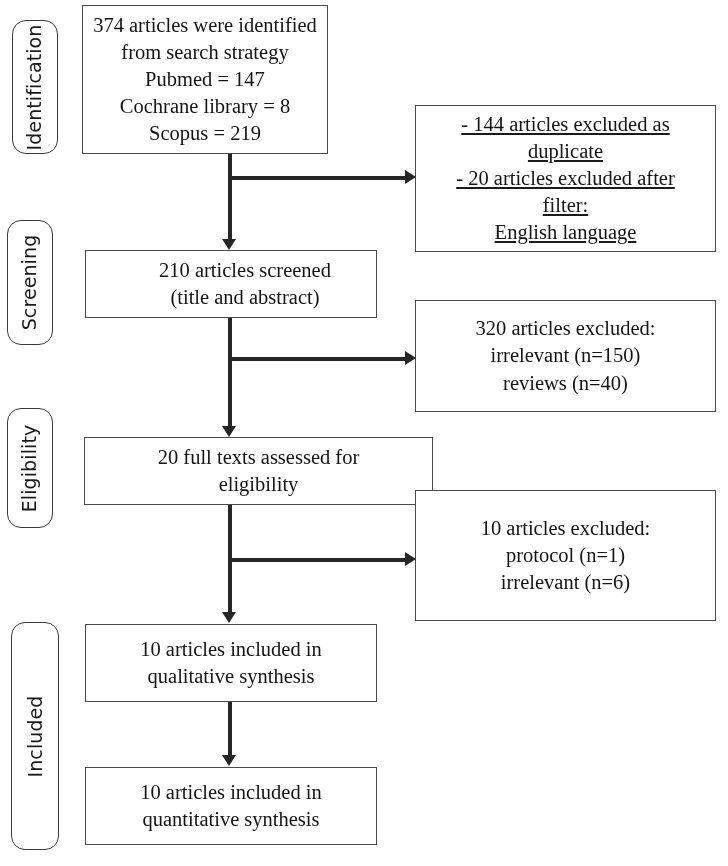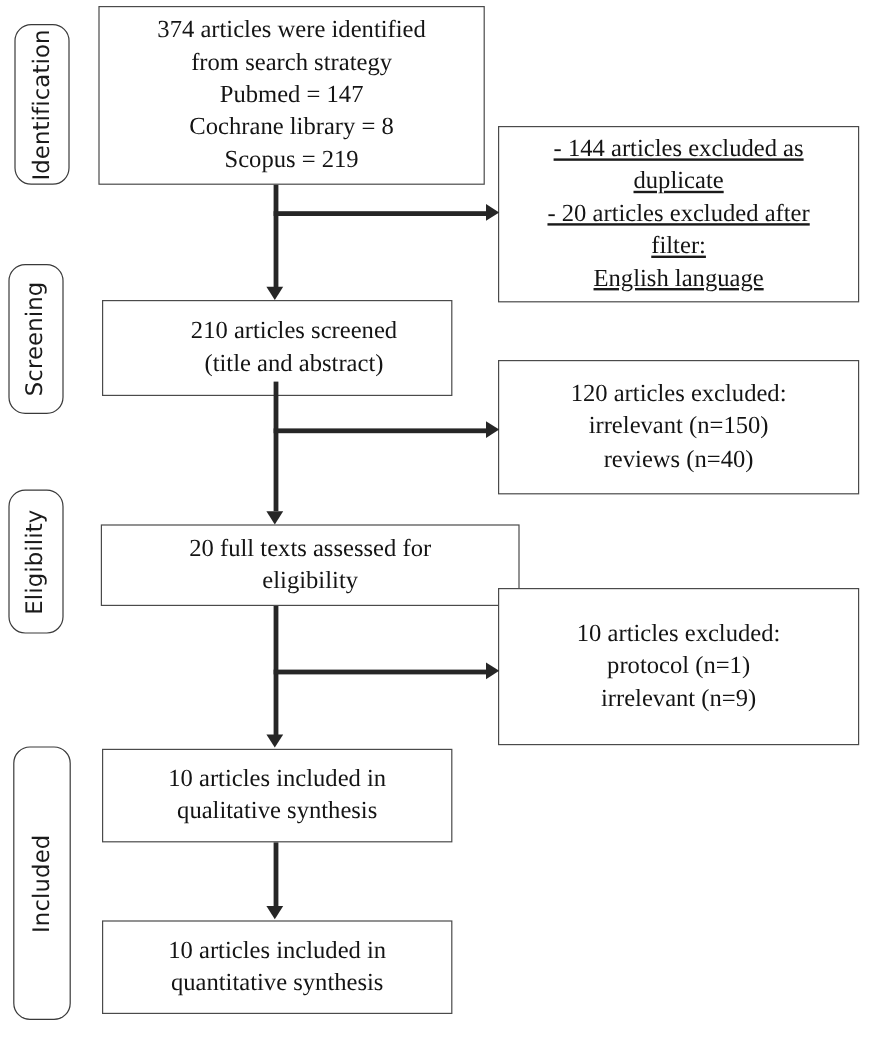--- a/index.html
+++ b/index.html
@@ -103,29 +103,29 @@
   </div>
 
   <div class="stage-tab" style="left:7px; top:408px; width:46px; height:120px;">
     <span class="stage-label">Eligibility</span>
   </div>
 
   <div class="stage-tab" style="left:11px; top:622px; width:48px; height:228px;">
     <span class="stage-label">Included</span>
   </div>
 
-  <div class="flow-box" style="left:82px; top:5px; width:322px; height:149px;">
+  <div class="flow-box" style="left:82px; top:5px; width:246px; height:149px;">
     <span class="box-text">374 articles were identified
 from search strategy
 Pubmed = 147
 Cochrane library = 8
 Scopus = 219</span>
   </div>
 
-  <div class="flow-box" style="left:85px; top:250px; width:292px; height:80px;padding-left:36px;">
+  <div class="flow-box" style="left:85px; top:250px; width:292px; height:68px;padding-left:36px;">
     <span class="box-text">210 articles screened
 (title and abstract)</span>
   </div>
 
   <div class="flow-box" style="left:84px; top:437px; width:349px; height:68px;">
     <span class="box-text">20 full texts assessed  for
 eligibility</span>
   </div>
 
   <div class="flow-box" style="left:85px; top:624px; width:292px; height:78px;">
@@ -140,29 +140,29 @@
 
   <div class="flow-box" style="left:415px; top:105px; width:301px; height:147px;text-decoration:underline;">
     <span class="box-text">-  144 articles excluded as
 duplicate
 - 20 articles excluded after
 filter:
 English language</span>
   </div>
 
   <div class="flow-box" style="left:415px; top:300px; width:301px; height:112px;">
-    <span class="box-text">120 articles excluded:
+    <span class="box-text">320 articles excluded:
 irrelevant (n=150)
 reviews (n=40)</span>
   </div>
 
   <div class="flow-box" style="left:415px; top:490px; width:301px; height:131px;">
     <span class="box-text">10 articles excluded:
 protocol (n=1)
-irrelevant (n=9)</span>
+irrelevant (n=6)</span>
   </div>
 
   <div class="conn-v" style="left:228px; top:154px; height:86px;"></div>
   <div class="arrow-down" style="left:222px; top:239px;"></div>
 
   <div class="conn-h" style="left:228px; top:176px; width:179px;"></div>
   <div class="arrow-right" style="left:405px; top:170px;"></div>
 
   <div class="conn-v" style="left:228px; top:318px; height:108px;"></div>
   <div class="arrow-down" style="left:222px; top:426px;"></div>

